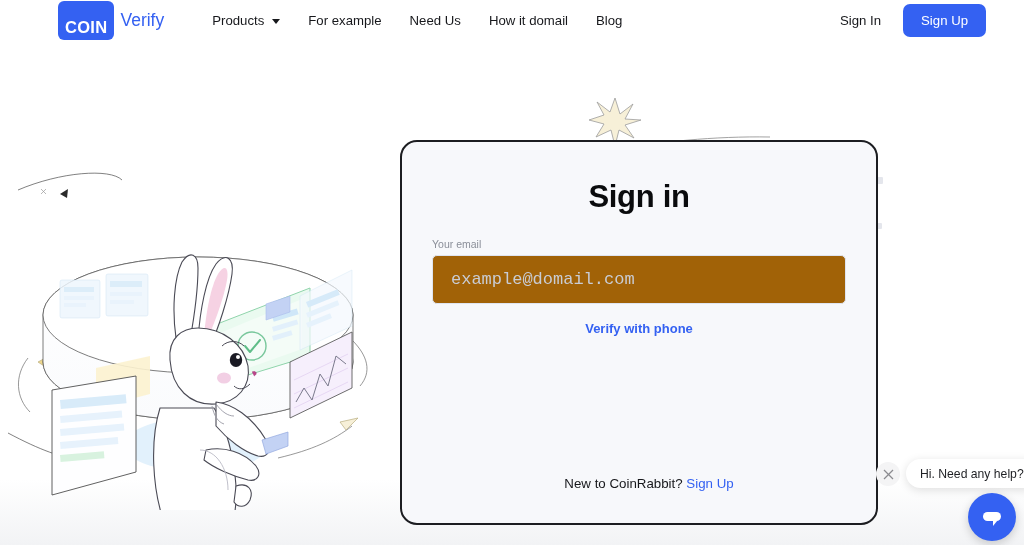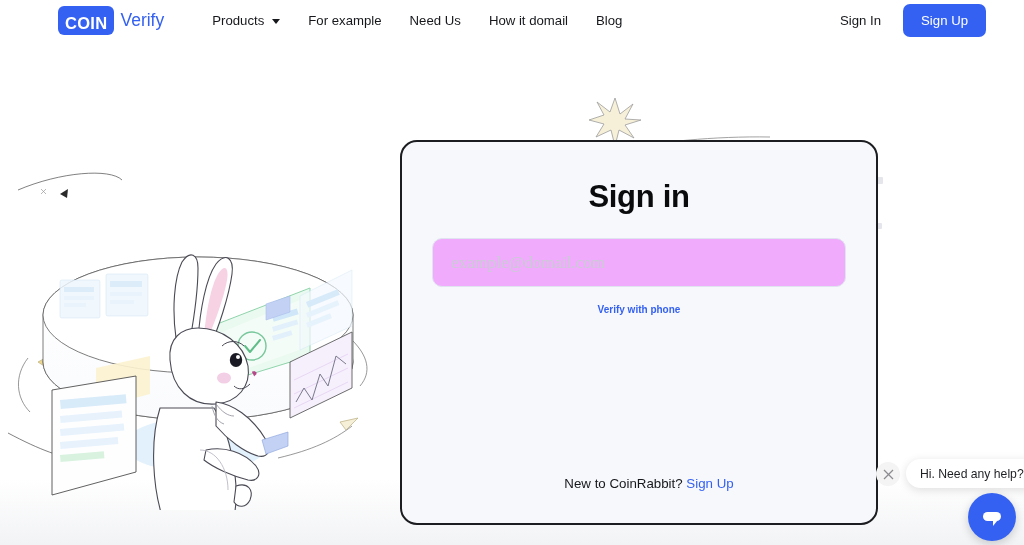--- a/index.html
+++ b/index.html
@@ -21,21 +21,21 @@
     position: absolute; top: 0; left: 0;
     width: 1024px; height: 41px;
     background: #ffffff;
     display: flex; align-items: center;
     z-index: 40;
   }
   #logo { display: flex; align-items: center; margin-left: 58px; cursor: pointer; }
   .logo-badge {
     background: #3461f2; color: #ffffff;
     font-size: 16.5px; font-weight: bold; letter-spacing: .3px;
-    padding: 9px 7px 4px 7px; border-radius: 6px;
+    padding: 18px 7px 4px 7px; border-radius: 6px;
     line-height: 1;
   }
   .logo-word {
     color: #3461f2; font-size: 17.5px; font-weight: 500;
     margin-left: 6px; line-height: 1;
   }
   #nav { display: flex; align-items: center; margin-left: 48px; gap: 28px; }
   .nav-item {
     font-size: 13.2px; color: #17181c; cursor: pointer;
     display: flex; align-items: center; gap: 8px; white-space: nowrap;
@@ -86,32 +86,32 @@
     letter-spacing: -.3px;
   }
   #card-sub {
     margin-top: 12px;
     font-size: 13.3px; color: #16171b;
   }
   #field-block { width: 414px; margin-top: 23px; }
   #field-label { font-size: 10.5px; color: #8b8f99; margin-bottom: 5px; }
   #email-input {
     width: 414px; height: 49px;
-    background: #f0abfc;
+    background: #a16207;
     border: 1px solid #dfe4f0;
-    border-radius: 10px;
+    border-radius: 5px;
     padding: 0 18px;
     font-size: 17px; color: #1c1d21;
-    font-family: Liberation Serif, serif;
+    font-family: Liberation Mono, monospace;
     outline: none;
   }
   #email-input::placeholder { color: #c9ccd4; }
   #verify-phone {
     margin-top: 17px;
-    font-size: 10px; font-weight: bold; color: #3461f2;
+    font-size: 13px; font-weight: bold; color: #3461f2;
     cursor: pointer;
   }
   #getcode-btn {
     position: absolute; left: 32px; top: 281px;
     width: 414px; height: 41px;
     background: #3461f2; color: #ffffff;
     font-size: 16.5px; font-weight: bold;
     border: none; border-radius: 21px;
     cursor: pointer;
     font-family: "Liberation Sans", sans-serif;
@@ -305,20 +305,21 @@
     <rect x="24" y="12" width="14" height="7" rx="1" fill="#e4e6ec"></rect>
     <rect x="22" y="28" width="10" height="24" rx="2" fill="#dfe2ea"></rect>
     <circle cx="27" cy="40" r="3.4" fill="#2a2a33"></circle>
     <rect x="24" y="58" width="13" height="6" rx="1" fill="#e4e6ec"></rect>
   </svg>
 
   <div id="card">
     <div id="card-title">Sign in</div>
 
     <div id="field-block">
+      <div id="field-label">Your email</div>
       <input id="email-input" type="text" placeholder="example@domail.com" style="">
     </div>
 
     <div id="verify-phone">Verify with phone</div>
 
 
     <div id="card-footer">
       <span>New to CoinRabbit?</span>
       <span id="signup-inline">Sign Up</span>
     </div>

